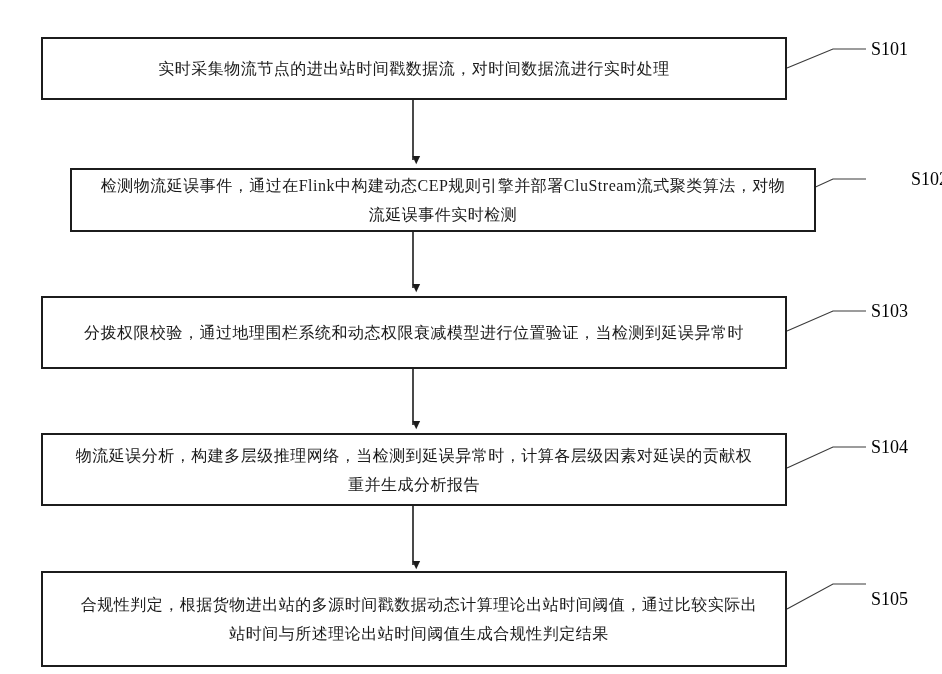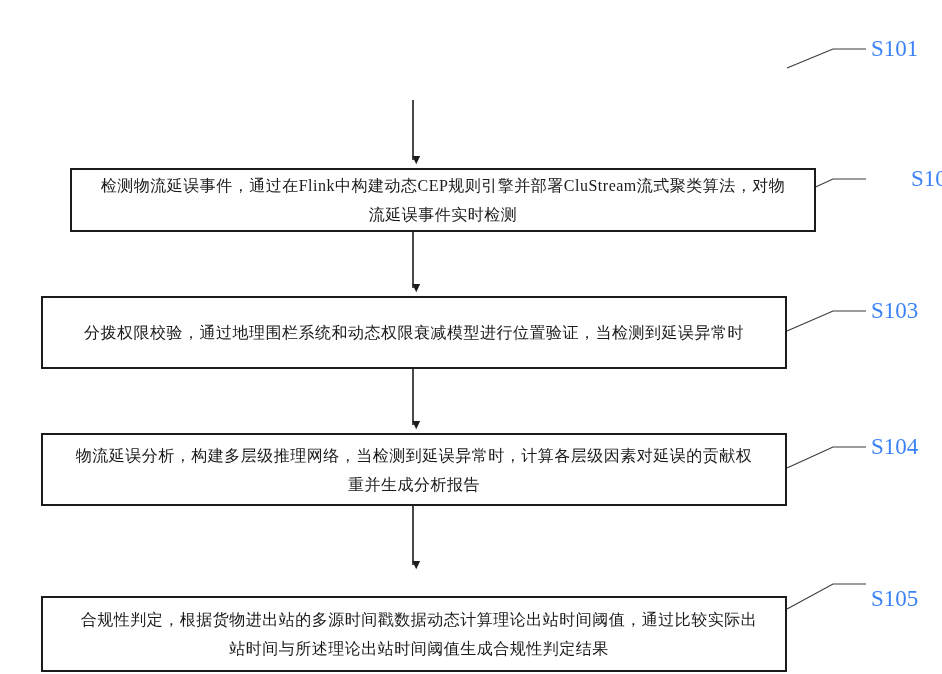--- a/index.html
+++ b/index.html
@@ -29,29 +29,29 @@
     text-align: center;
     font-size: 16px;
     line-height: 29px;
     letter-spacing: 0.5px;
     padding: 2px 26px;
   }
   #box-s101 { top: 37px;  height: 63px; }
   #box-s102 { top: 168px; height: 64px; margin-left: 29px; }
   #box-s103 { top: 296px; height: 73px; }
   #box-s104 { top: 433px; height: 73px; }
-  #box-s105 { top: 596px; height: 76px; padding-left: 36px; }
+  #box-s105 { top: 571px; height: 96px; padding-left: 36px; }
 
   .step-label {
     position: absolute;
     left: 871px;
     width: 64px;
-    font-size: 23px;
+    font-size: 18px;
     line-height: 20px;
-    color: #3b82f6;
+    color: #000000;
     text-align: left;
   }
   #label-s101 { top: 39px;  }
   #label-s102 { top: 169px; margin-left: 40px; }
   #label-s103 { top: 301px; }
   #label-s104 { top: 437px; }
   #label-s105 { top: 574px; margin-top: 15px; }
 
   #connector-layer {
     position: absolute;
@@ -83,20 +83,23 @@
 
     <g stroke="#3a3a3a" stroke-width="1.1" fill="none">
       <polyline points="787,68 833,49 866,49"></polyline>
       <polyline points="787,200 833,179 866,179"></polyline>
       <polyline points="787,331 833,311 866,311"></polyline>
       <polyline points="787,468 833,447 866,447"></polyline>
       <polyline points="787,609 833,584 866,584"></polyline>
     </g>
   </svg>
 
+  <div class="flow-box" id="box-s101">
+    <span>实时采集物流节点的进出站时间戳数据流，对时间数据流进行实时处理</span>
+  </div>
 
   <div class="flow-box" id="box-s102">
     <span>检测物流延误事件，通过在Flink中构建动态CEP规则引擎并部署CluStream流式聚类算法，对物流延误事件实时检测</span>
   </div>
 
   <div class="flow-box" id="box-s103">
     <span>分拨权限校验，通过地理围栏系统和动态权限衰减模型进行位置验证，当检测到延误异常时</span>
   </div>
 
   <div class="flow-box" id="box-s104">

